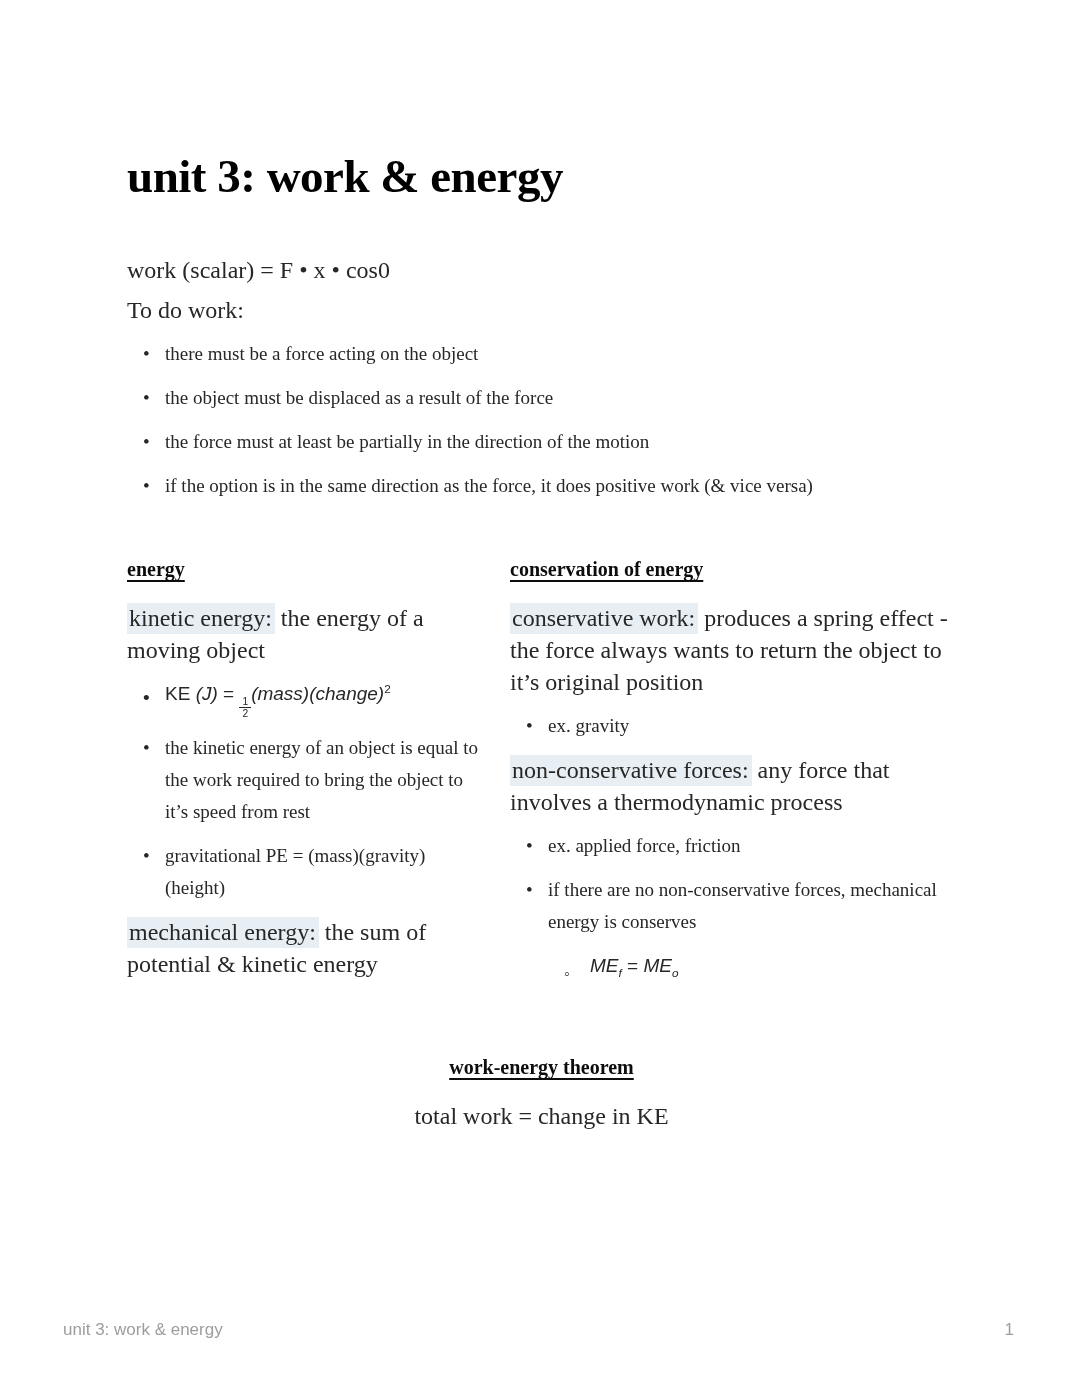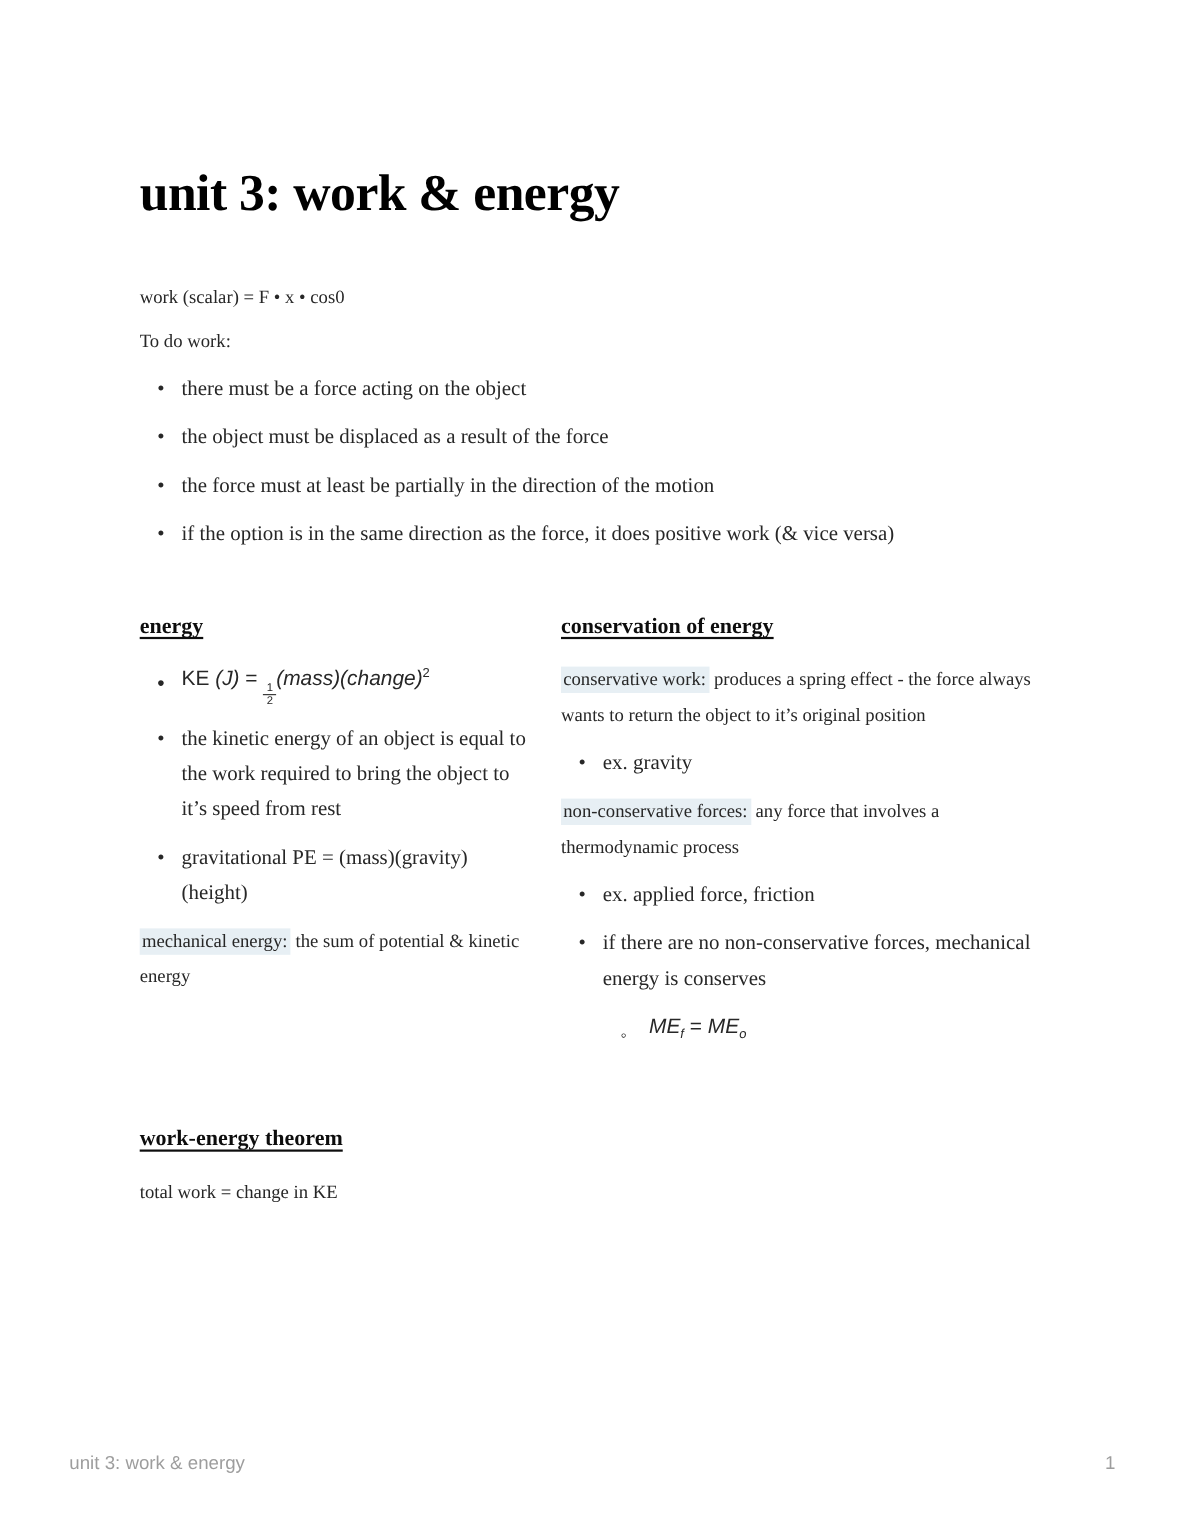--- a/index.html
+++ b/index.html
@@ -26,21 +26,21 @@
     letter-spacing:-0.5px;
   }
   h3.sec{
     margin:0 0 20px 0;
     font-size:20px;line-height:26px;
     font-weight:700;color:var(--heading);
     text-decoration:underline;
     text-decoration-thickness:2px;
     text-underline-offset:4px;
   }
-  p.body{font-size:17px;line-height:32px;margin:0 0 8px 0;}
+  p.body{font-size:24px;line-height:32px;margin:0 0 8px 0;}
   ul.blist{list-style:none;margin:12px 0 12px 0;padding:0;}
   ul.blist li{
     position:relative;
     padding-left:38px;
     font-size:19px;line-height:32px;
     margin-bottom:12px;
   }
   ul.blist li::before{
     content:"\2022";
     position:absolute;left:16px;top:0;
@@ -59,21 +59,21 @@
   }
   .hl{
     background:var(--highlight);
     padding:2px 3px 3px 2px;
     box-decoration-break:clone;
     -webkit-box-decoration-break:clone;
   }
   .columns{display:flex;margin-top:54px;align-items:flex-start;}
   .col-left{width:352px;flex:0 0 auto;}
   .col-right{width:443px;flex:0 0 auto;margin-left:31px;}
-  .bottom-sec{margin-top:60px;}
+  .bottom-sec{margin-top:60px;text-align:center;}
   
   .math-line{
     font-family:Liberation Sans, sans-serif;
     font-size:25px;line-height:40px;
   }
   ul.blist li.math-line::before{top:4px;}
   .mrm{font-style:normal;}
   .mit{font-style:italic;}
   .frac{
     display:inline-flex;flex-direction:column;
@@ -108,20 +108,21 @@
         <li>the force must at least be partially in the direction of the motion</li>
         <li>if the option is in the same direction as the force, it does positive work (&amp; vice versa)</li>
       </ul>
     </section>
 
     <div class="columns">
 
       <div class="col-left">
         <h3 class="sec">energy</h3>
 
+        <p class="body"><span class="hl">kinetic energy:</span><span> the energy of a moving object</span></p>
 
         <ul class="blist">
           <li class="math-line"><span class="mrm">KE </span><span class="mit">(J)</span><span class="mrm"> = </span><span class="frac">
                 <span class="num">1</span>
                 <span class="den">2</span>
               </span><span class="mit">(mass)(change)</span><sup class="mexp">2</sup></li>
           <li>the kinetic energy of an object is equal to the work required to bring the object to it’s speed from rest</li>
         </ul>
 
 

